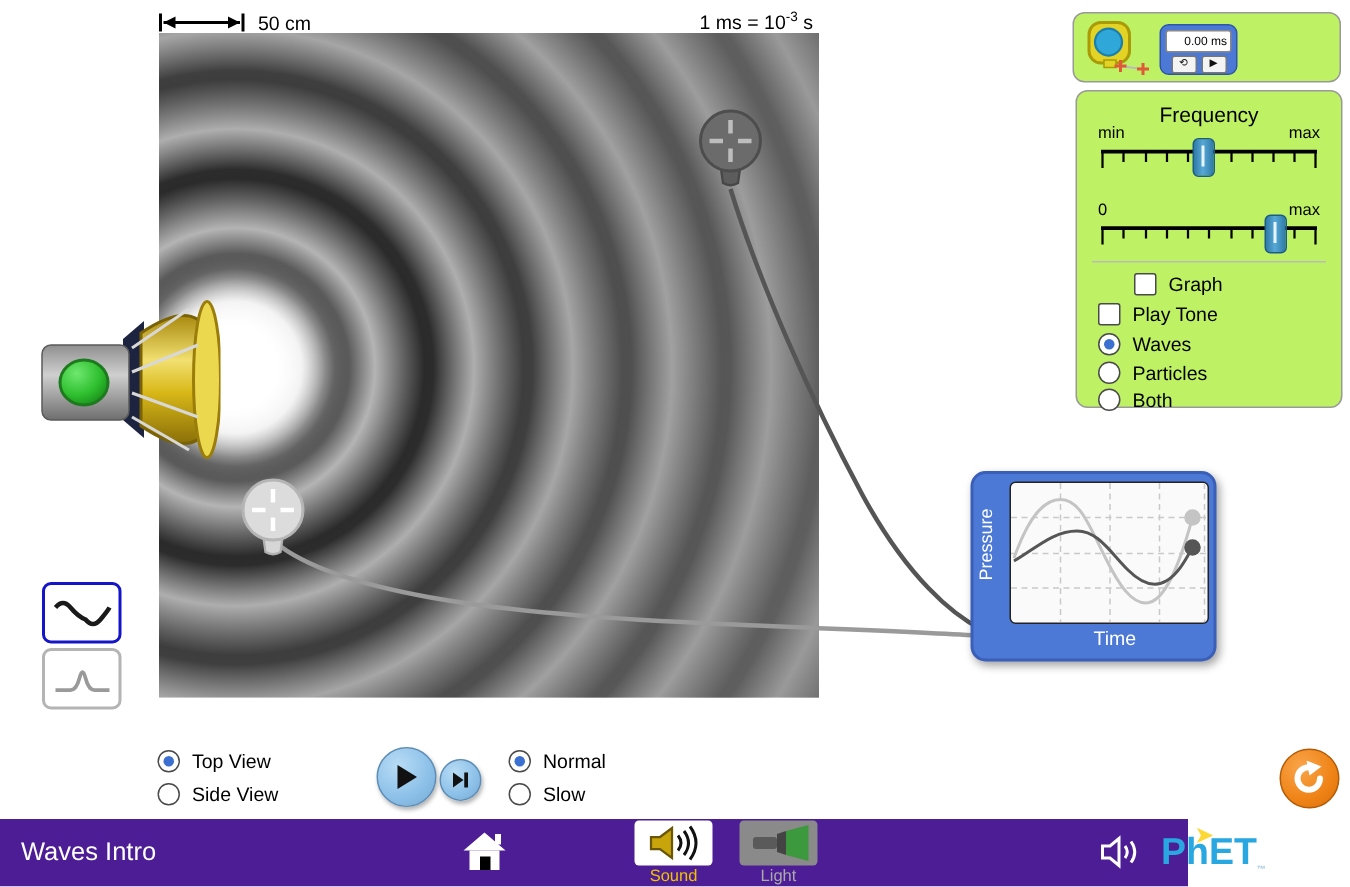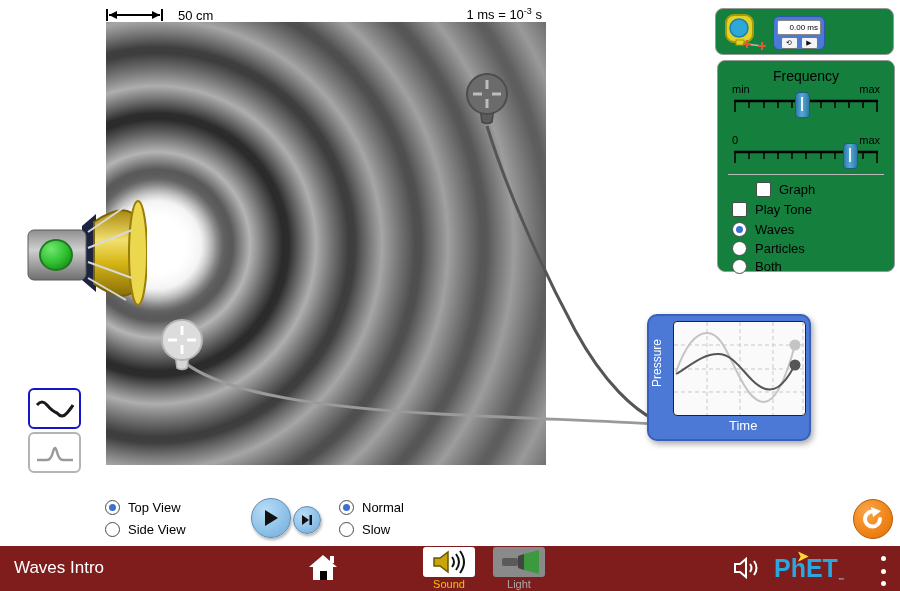--- a/index.html
+++ b/index.html
@@ -7,38 +7,38 @@
        font-family:"Liberation Sans",sans-serif;overflow:hidden;}
   .abs{position:absolute;}
 
   
   #wave-field{left:106px;top:22px;width:440px;height:443px;overflow:hidden;
     background:
       radial-gradient(circle at 51px 223px, #ffffff 0px, #ffffff 28px, rgba(255,255,255,.92) 44px, rgba(255,255,255,0) 76px),
       radial-gradient(circle at 51px 223px, rgba(137,137,137,0) 0px, rgba(137,137,137,0) 110px, rgba(137,137,137,.40) 250px, rgba(136,136,136,.58) 400px, rgba(136,136,136,.68) 560px),
       repeating-radial-gradient(circle at 51px 223px, #262626 0px, #b4b4b4 27px, #262626 60px, #262626 66px);
   }
-  #scale-bar{left:106px;top:7px;width:150px;height:16px;display:flex;align-items:center;gap:14px;}
+  #scale-bar{left:106px;top:7px;width:150px;height:16px;display:flex;align-items:center;gap:8px;}
   #scale-bar .lbl{font-size:13px;color:#000;}
   #time-note{right:358px;top:6px;font-size:13px;color:#000;}
   #time-note sup{font-size:9px;}
 
   
   .probe{width:50px;height:62px;}
   #probe-dark{left:463px;top:70px;}
   #probe-light{left:158px;top:316px;}
 
   
   .wave-btn{left:28px;width:49px;height:37px;background:#fff;border-radius:6px;
     display:flex;align-items:center;justify-content:center;cursor:pointer;}
   #wave-btn-continuous{top:388px;border:2px solid #1414c8;}
   #wave-btn-pulse{top:432px;border:2px solid #b4b4b4;}
 
   
-  .panel{background:#15803d;border:1px solid #999;border-radius:8px;}
+  .panel{background:#bef264;border:1px solid #999;border-radius:8px;}
   #toolbox{left:715px;top:8px;width:177px;height:45px;}
   #stopwatch{left:57px;top:7px;width:50px;height:32px;background:#4d79d6;border:1.5px solid #2f55a8;border-radius:6px;}
   #stopwatch .display{margin:3px 3px 0;height:12px;background:#fff;border:1px solid #888;border-radius:2px;
      font-size:8px;text-align:right;padding:1px 2px 0 0;color:#000;line-height:11px;}
   #stopwatch .btns{display:flex;justify-content:center;gap:3px;margin-top:2px;}
   #stopwatch .btns span{width:15px;height:10px;background:#f4f4f4;border:1px solid #777;border-radius:2px;
      font-size:7px;line-height:9px;text-align:center;color:#111;}
 
   
   #controls{left:717px;top:60px;width:176px;height:210px;}
@@ -74,21 +74,21 @@
   .round-btn{border-radius:50%;display:flex;align-items:center;justify-content:center;
      background:radial-gradient(circle at 35% 30%,#b8dcf5,#8cc0e8 60%,#74a9d4);
      border:1px solid #5d8cb4;box-shadow:1px 2px 3px rgba(0,0,0,.3);}
   #play-btn{left:251px;top:498px;width:38px;height:38px;}
   #step-btn{left:293px;top:506px;width:26px;height:26px;}
   #reset-btn{left:853px;top:499px;width:38px;height:38px;border-radius:50%;
      background:radial-gradient(circle at 35% 30%,#f9a54a,#ef8316 60%,#d96f0a);
      border:1px solid #b35c07;display:flex;align-items:center;justify-content:center;}
 
   
-  #navbar{left:0;top:546px;width:900px;height:45px;background:#7f1d1d;}
+  #navbar{left:0;top:546px;width:792px;height:45px;background:#4c1d95;}
   #nav-title{left:14px;top:12px;color:#fff;font-size:17px;}
   #home-btn{left:308px;top:8px;width:30px;height:28px;}
   .tab{width:52px;top:1px;text-align:center;}
   .tab .box{width:52px;height:30px;border-radius:3px;background:#8a8a8a;display:flex;align-items:center;justify-content:center;}
   .tab.sel .box{background:#fff;}
   .tab .tlbl{font-size:11px;color:#aaa;margin-top:1px;}
   .tab.sel .tlbl{color:#f2c200;}
   #tab-water{left:354px;} #tab-sound{left:423px;} #tab-light{left:493px;}
   #mute-btn{left:733px;top:10px;width:30px;height:24px;}
   #phet-logo{left:774px;top:8px;font-size:25px;font-weight:bold;color:#28a7e0;letter-spacing:0px;}

